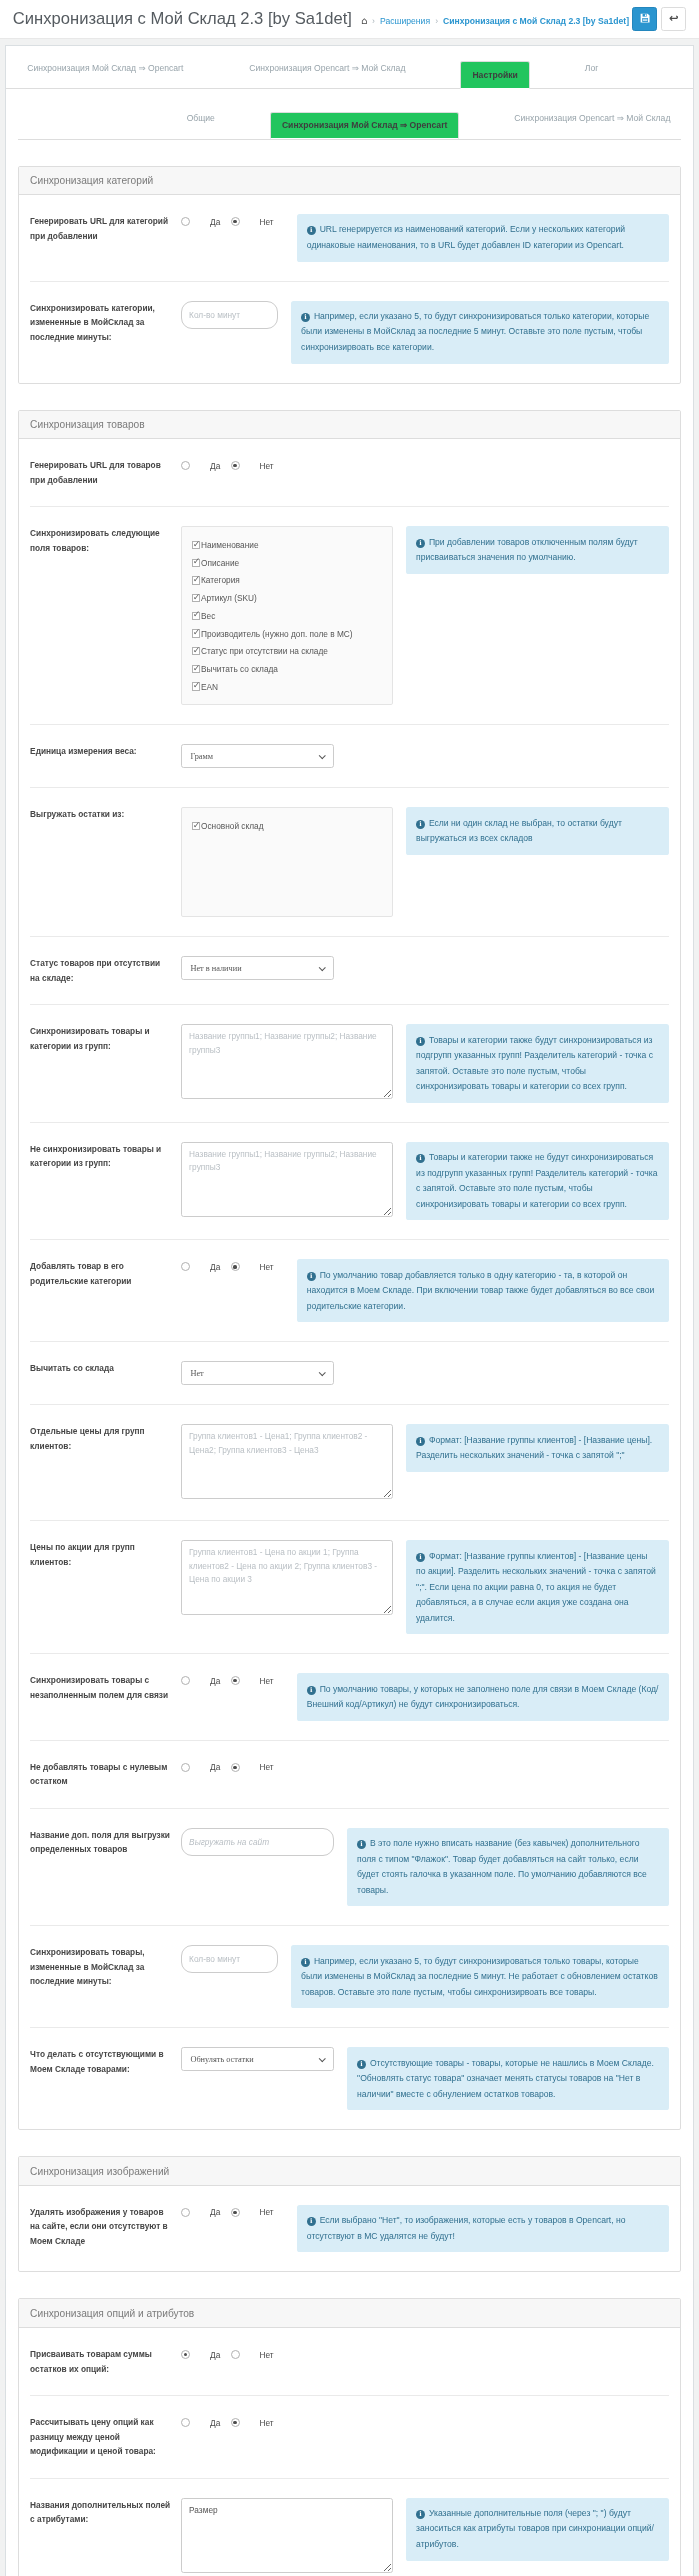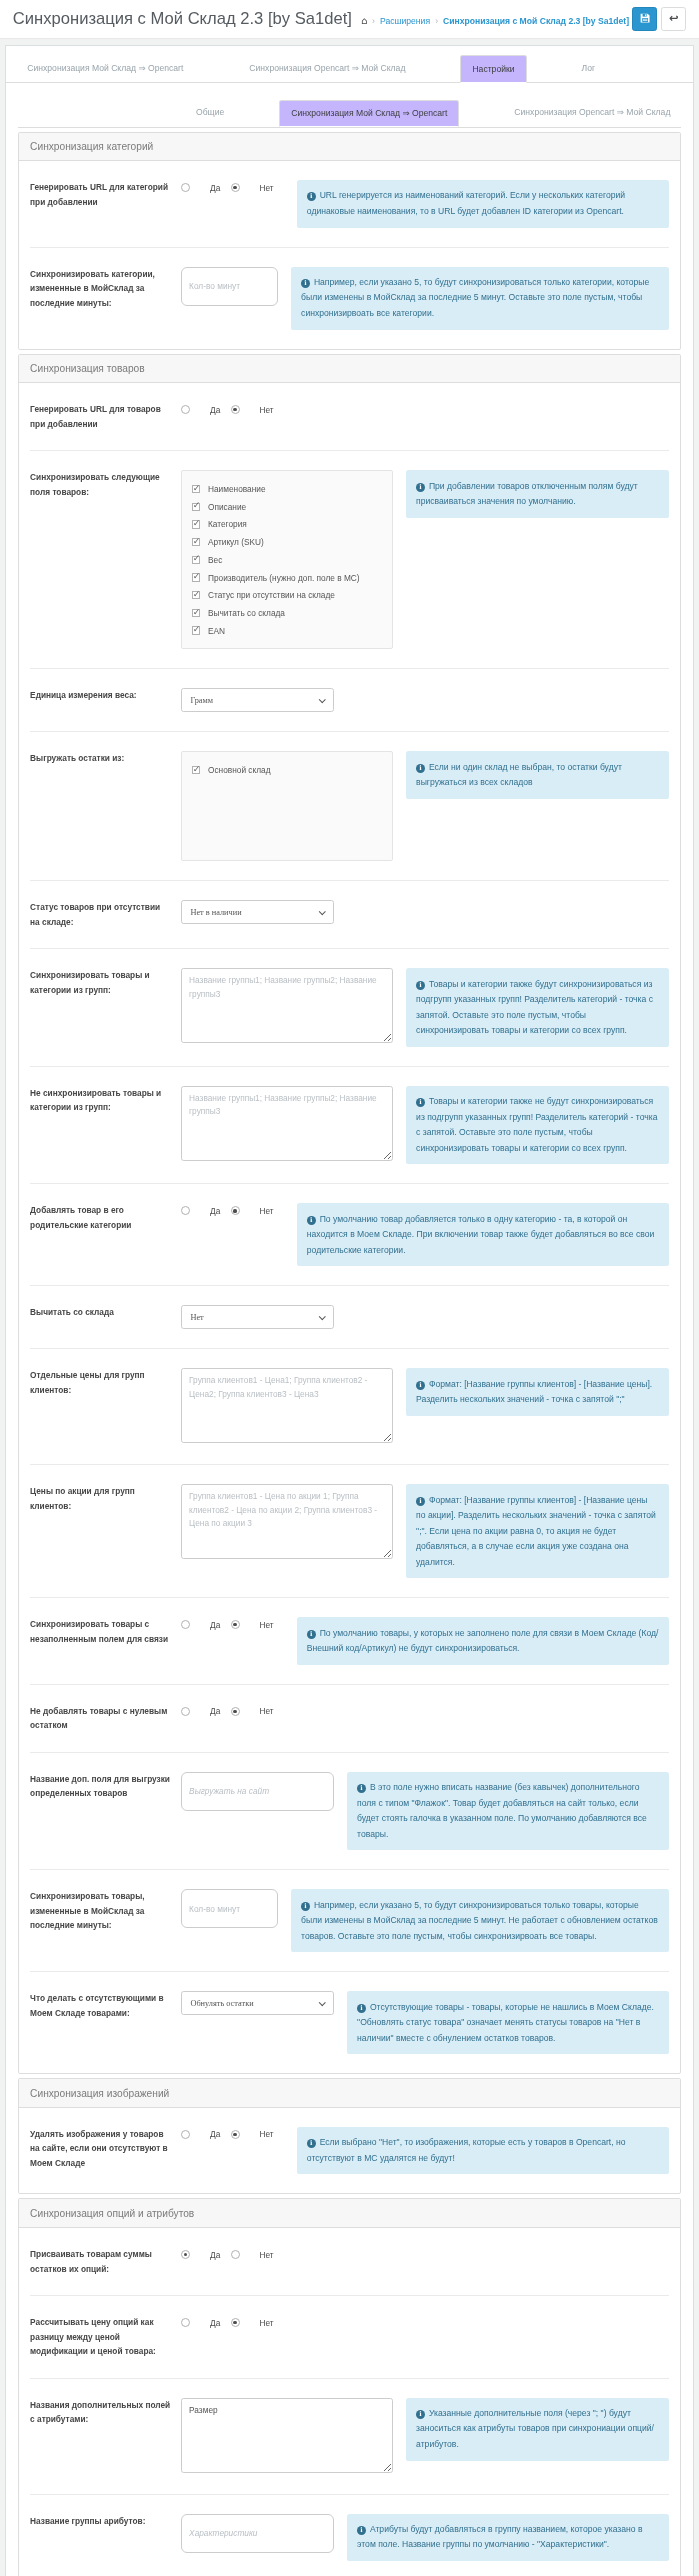--- a/index.html
+++ b/index.html
@@ -21,52 +21,52 @@
   .btn-back .glyph { font-family:"DejaVu Sans",sans-serif; font-size:11.5px; font-weight:bold; color:#4c4c4c; line-height:1; }
 
   
   .container { padding:6.4px 5.1px 19px; }
   .main-panel { background:#fff; border:0.6px solid #dadfe2; box-shadow:0 0.6px 0.6px rgba(0,0,0,.04); }
 
   
   .nav-tabs { list-style:none; display:flex; margin:9px 0 0; padding:0 0 0 10.2px; border-bottom:0.6px solid #ddd;gap:44px; }
   .nav-tabs li { margin-bottom:-0.6px; }
   .nav-tabs a { display:block; padding:7.7px 11px; color:#98a4ab; font-size:8.6px; }
-  .nav-tabs li.active a { background:#c4b5fd; border:0.6px solid #ddd; border-bottom-color:#fff; border-radius:2.6px 2.6px 0 0; color:#3e3e3e; font-weight:normal; }
+  .nav-tabs li.active a { background:#22c55e; border:0.6px solid #ddd; border-bottom-color:#fff; border-radius:2.6px 2.6px 0 0; color:#3e3e3e; font-weight:bold;margin-top:6px; }
   .inner { padding:2.6px 11.5px 15.3px; }
 
   
-  .section-panel { border:0.6px solid #ddd; border-radius:1.9px; margin-top:4px; background:#fff; }
+  .section-panel { border:0.6px solid #ddd; border-radius:1.9px; margin-top:26px; background:#fff; }
   .section-heading { background:#f7f7f7; border-bottom:0.6px solid #ddd; padding:8.3px 11.5px; font-size:10.2px; color:#7b7b7b; border-radius:1.9px 1.9px 0 0; }
   .section-body { padding:0 11.5px; }
 
   .form-row { display:flex; align-items:flex-start; padding:19px 0; }
   .form-row + .form-row { border-top:0.6px solid #eaeaea; }
   .row-label { flex:0 0 151px; max-width:151px; padding-right:10.2px; font-weight:bold; color:#464646; line-height:1.75; }
   .row-control { margin-right:12.8px; flex-shrink:0; }
 
   .info-box { flex:1; background:#d9edf7; color:#31708f; padding:8.3px 10.2px; border-radius:2.6px; line-height:1.8; font-size:8.6px; }
   .ii { display:inline-block; width:9px; height:9px; border-radius:50%; background:#31708f; color:#fff; font-size:6.4px; font-weight:bold; text-align:center; line-height:9px; margin-right:3.8px; font-family:"DejaVu Serif",serif; }
 
   
   .radio-opt { display:inline-flex; align-items:center; gap:20px; margin-right:10.2px; margin-top:2.6px; color:#4a4a4a; cursor:pointer; }
   .rc { width:9px; height:9px; border:0.6px solid #b1b1b1; border-radius:50%; background:#fff; position:relative; flex-shrink:0; }
   .rc.on::after { content:""; position:absolute; left:1.9px; top:1.9px; right:1.9px; bottom:1.9px; background:#4d4d4d; border-radius:50%; }
 
-  input.text { width:97px; height:39px; border:0.6px solid #ccc; border-radius:6px; padding:0 7px; font:inherit; color:#555; outline:none; }
+  input.text { width:97px; height:28px; border:0.6px solid #ccc; border-radius:11px; padding:0 7px; font:inherit; color:#555; outline:none; }
   input.text.wide { width:153px;font-style:italic; }
   ::placeholder { color:#b9bfc4; opacity:1; }
 
   textarea.ta { width:212px; height:75px; border:0.6px solid #ccc; border-radius:2.6px; padding:5.1px 7px; font:inherit; color:#555; resize:both; outline:none; line-height:1.6; }
 
   .select-box { width:153px; height:24px; border:0.6px solid #ccc; border-radius:2.6px; background:#fff; display:flex; align-items:center; justify-content:space-between; padding:0 8.3px; color:#555; cursor:pointer;font-family:Liberation Serif, serif; }
   .caret { width:4.5px; height:4.5px; border-right:1px solid #555; border-bottom:1px solid #555; transform:rotate(45deg) translate(-0.6px,-0.6px); }
 
   .well { background:#fafafa; border:0.6px solid #e4e4e4; border-radius:1.9px; padding:5.1px 9.6px; width:212px; min-height:110px; }
-  .chk { display:flex; align-items:center; gap:8px; margin:7.7px 0; color:#565656; cursor:pointer; }
+  .chk { display:flex; align-items:center; gap:1px; margin:7.7px 0; color:#565656; cursor:pointer; }
   .cb { width:8.3px; height:8.3px; border:0.6px solid #b1b1b1; background:#fff; position:relative; flex-shrink:0; }
   .cb.on::after { content:"✓"; font-family:"DejaVu Sans",sans-serif; position:absolute; left:0px; top:-3.2px; font-size:9px; color:#5e5e5e; font-weight:bold; }
 </style>
 </head>
 <body>
 
 <div class="page-header">
   <h1 class="page-title">Синхронизация с Мой Склад 2.3 [by Sa1det]</h1>
   <nav class="breadcrumb" id="breadcrumb">
       <a class="crumb"><span class="home-glyph">⌂</span></a>

